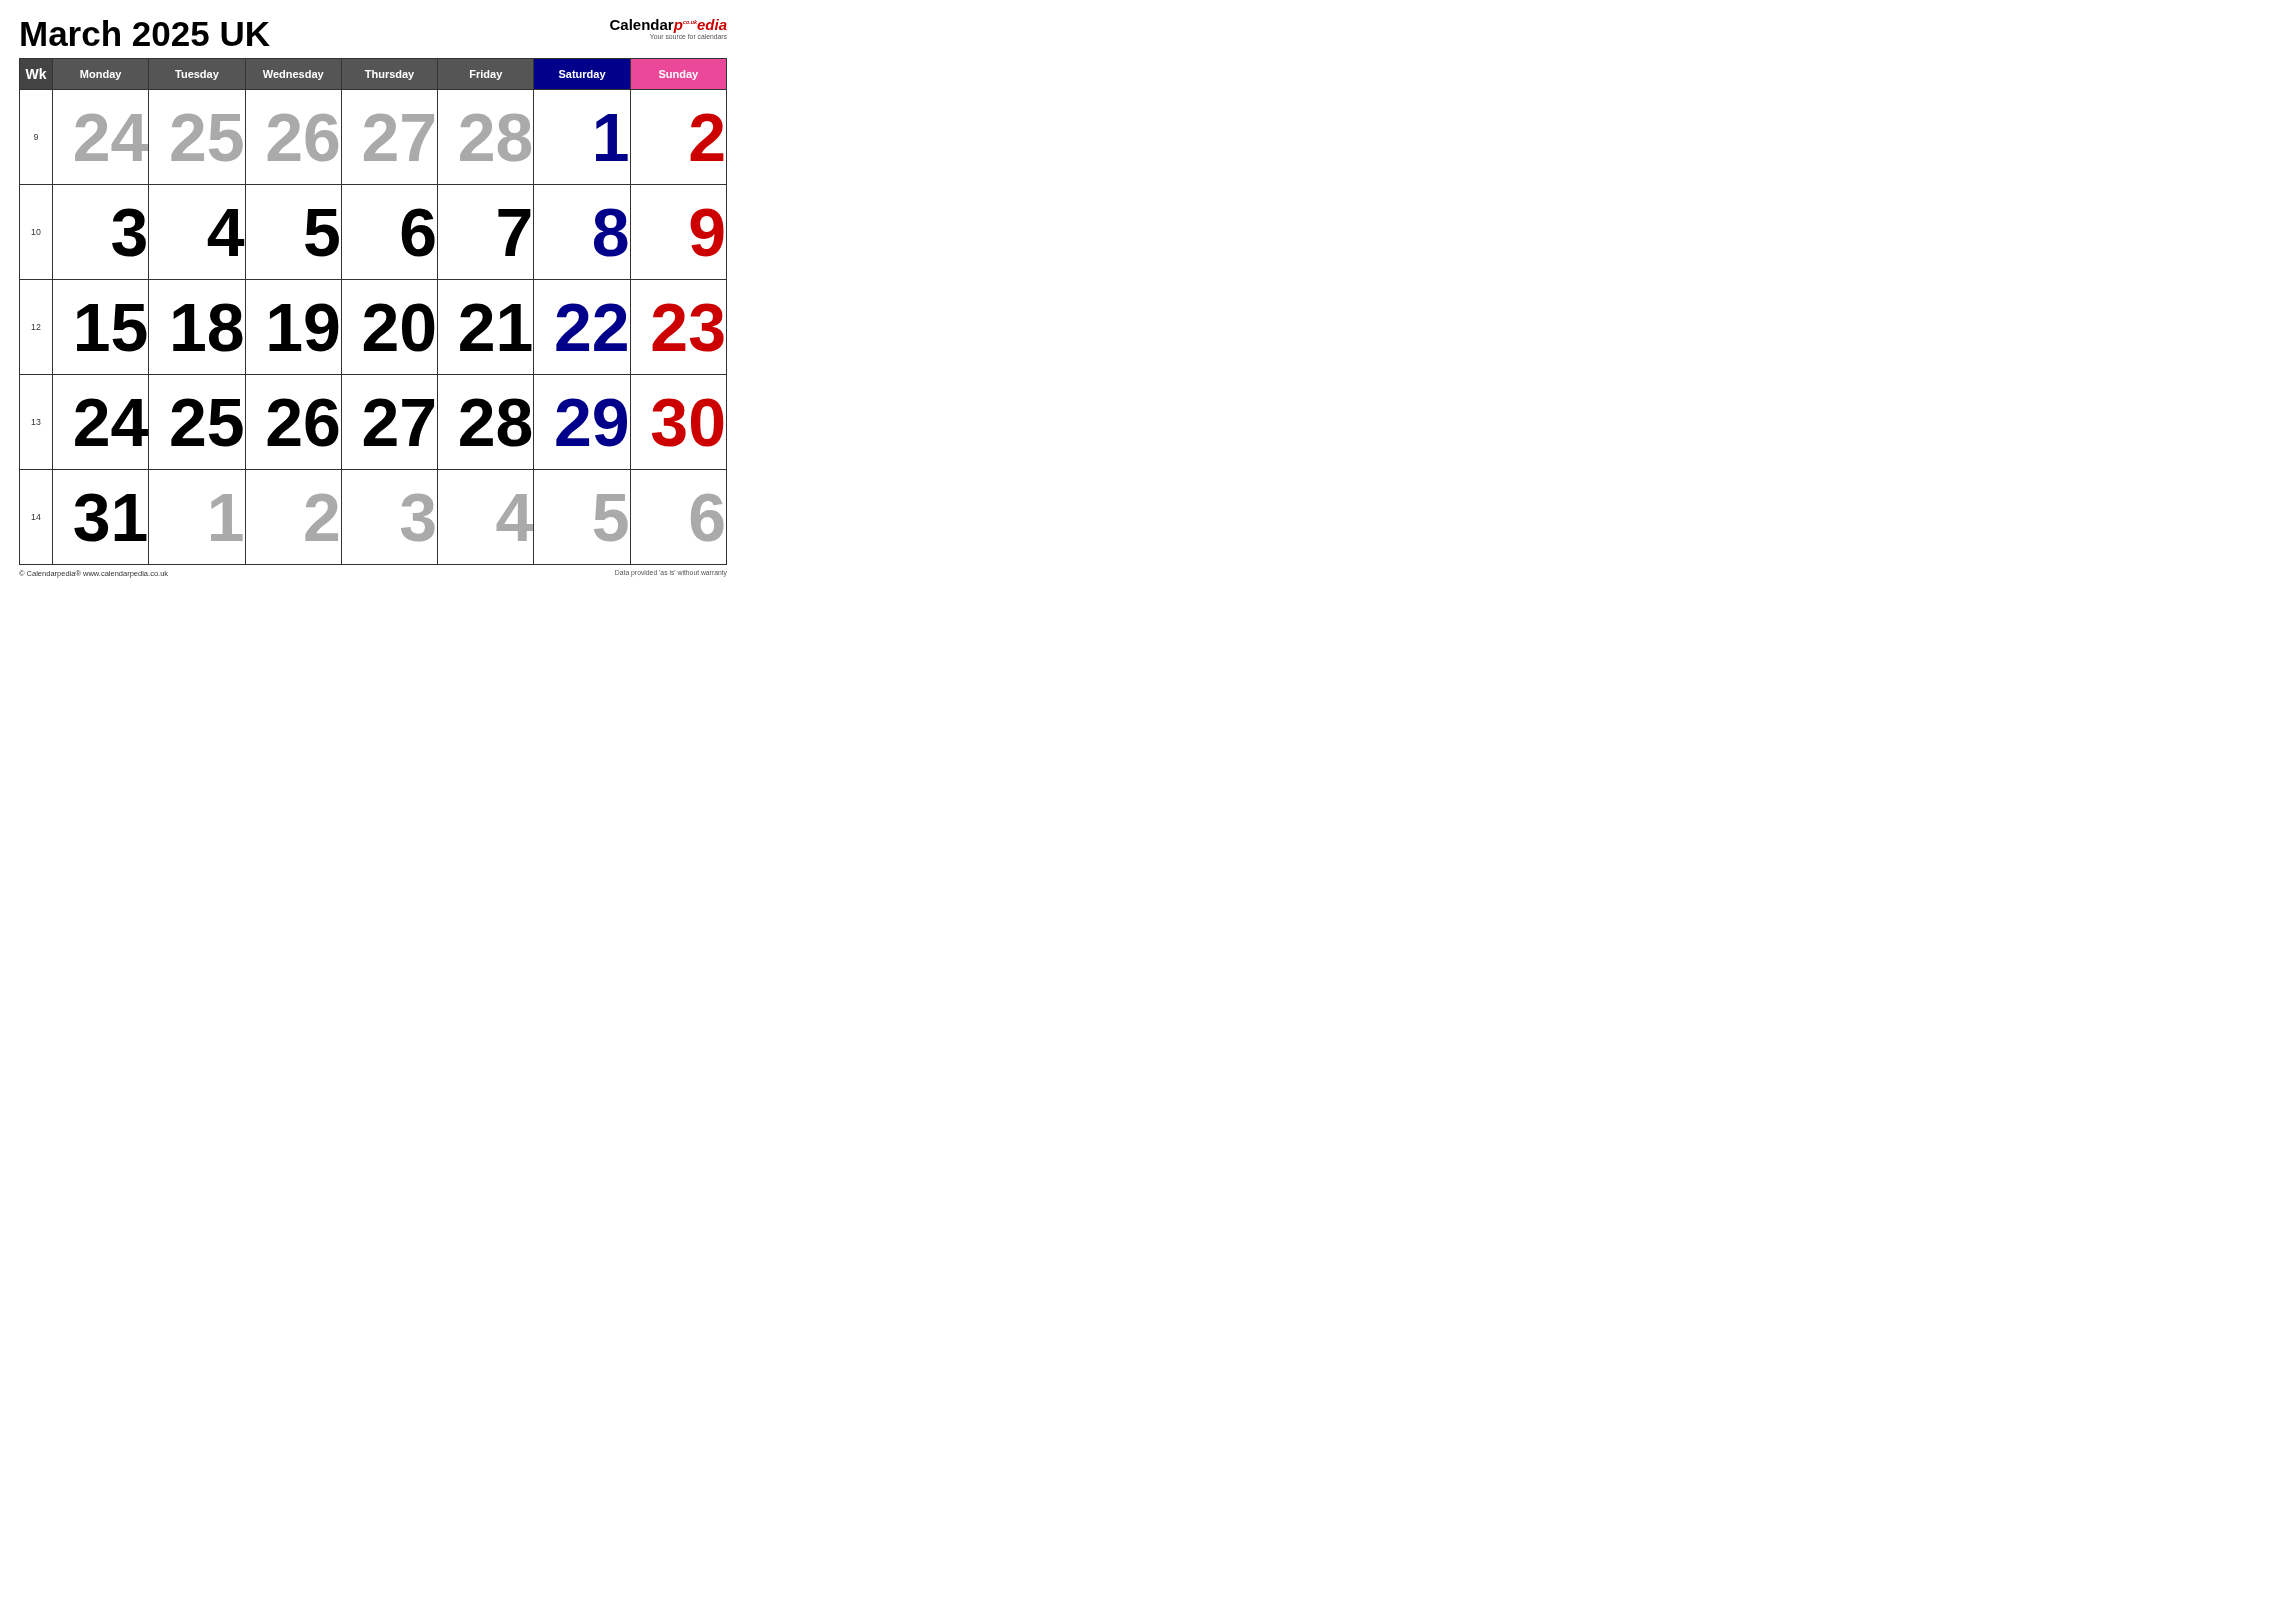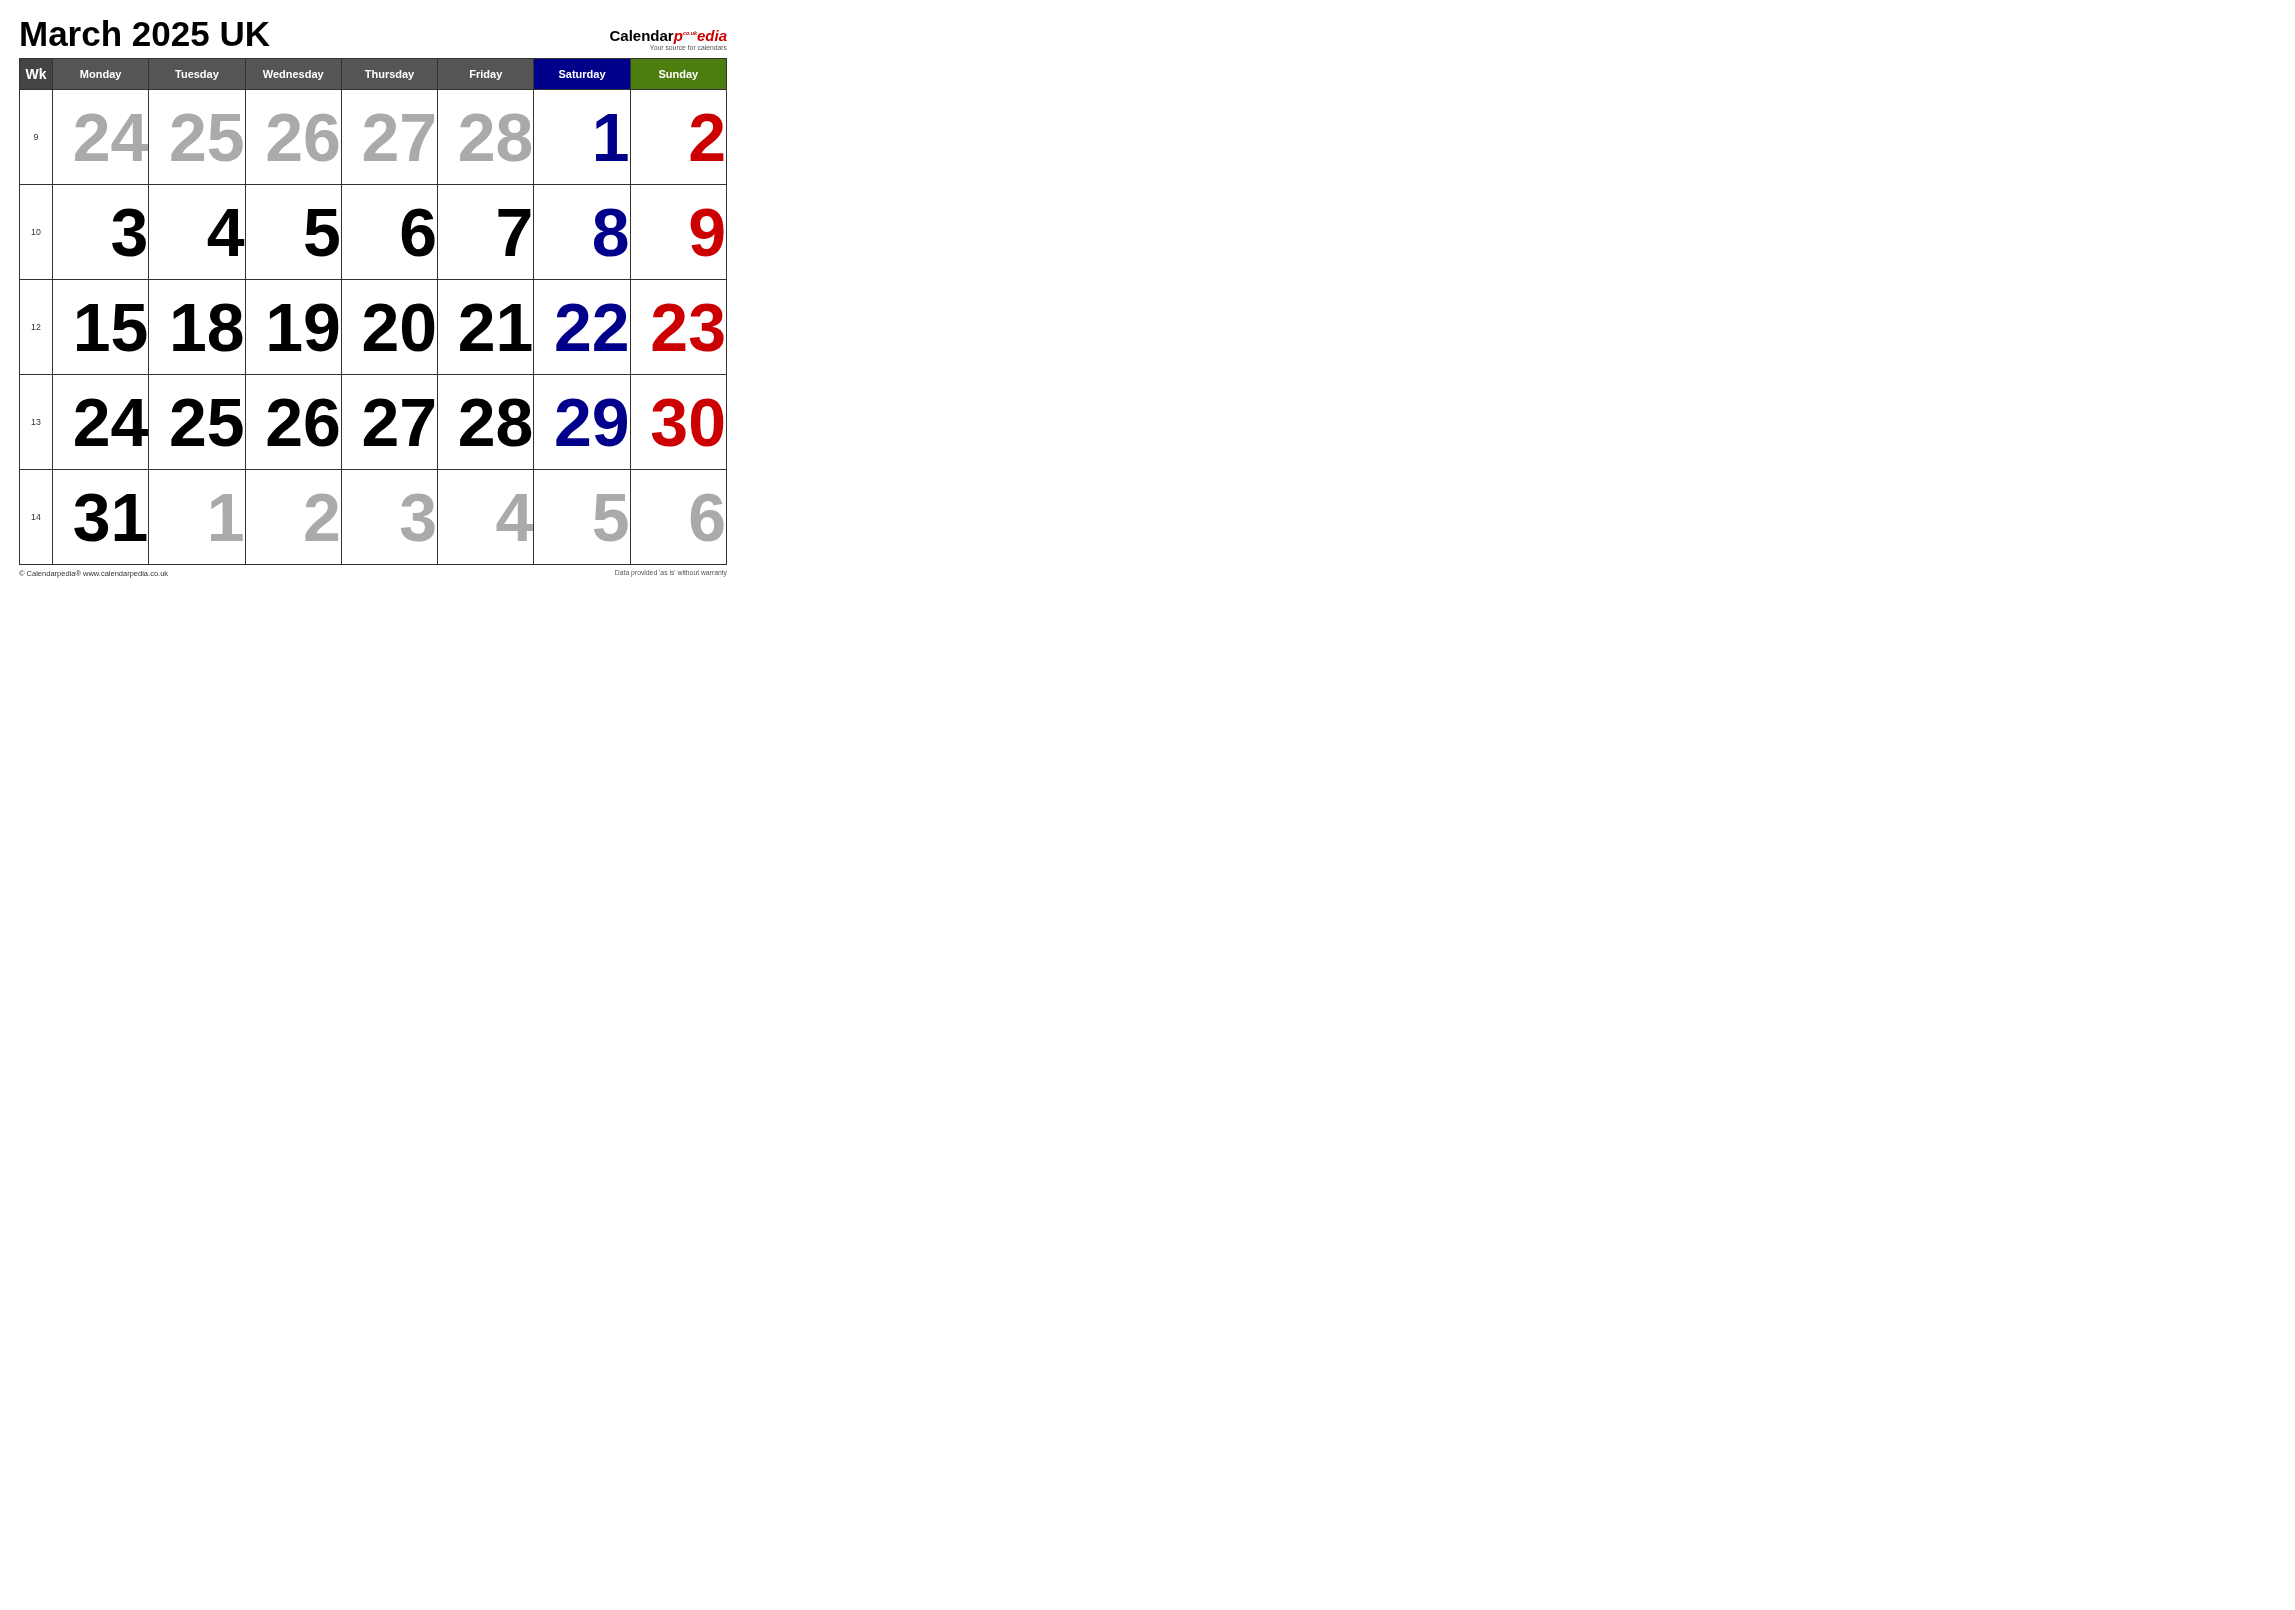--- a/index.html
+++ b/index.html
@@ -4,21 +4,21 @@
   <style>
     * { box-sizing: border-box; margin: 0; padding: 0; }
     body {
       background: #fff;
       font-family: Arial, Helvetica, sans-serif;
       padding: 16.3px 19px 11px 19px;
       width: 746px;
     }
     .header-row {
       display: flex;
-      align-items: flex-end;
+      align-items: flex-start;
       justify-content: space-between;
       margin-bottom: 6.8px;
     }
     .page-title {
       font-size: 35px;
       font-weight: 900;
       color: #000;
       line-height: 1;
     }
     .logo-area {
@@ -46,21 +46,21 @@
       font-size: 14px;
       width: 33px;
     }
     th.weekday-header {
       background: #555;
     }
     th.saturday-header {
       background: #00008b;
     }
     th.sunday-header {
-      background: #4d7c0f;
+      background: #ec4899;
     }
 
     tbody tr td {
       border: 1px solid #333;
       vertical-align: top;
       padding: 0;
     }
     td.wk-cell {
       font-size: 8.8px;
       color: #333;

